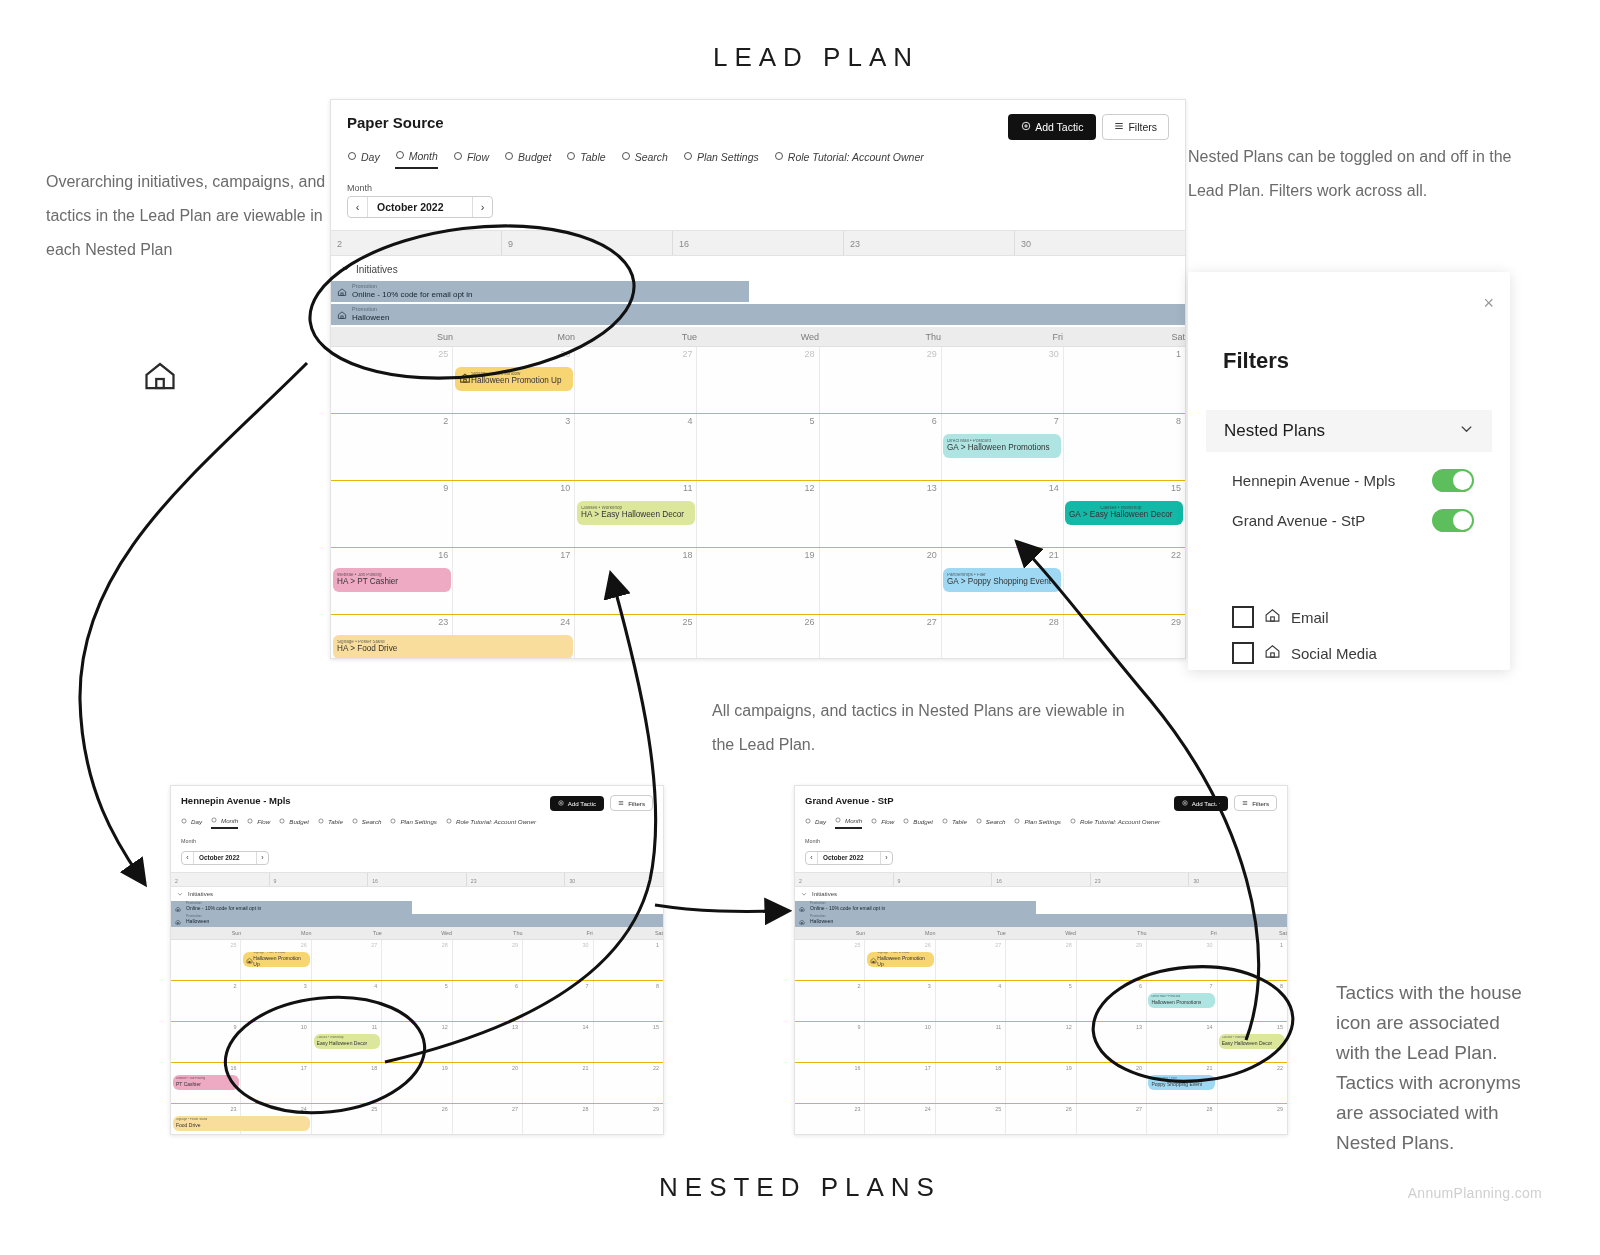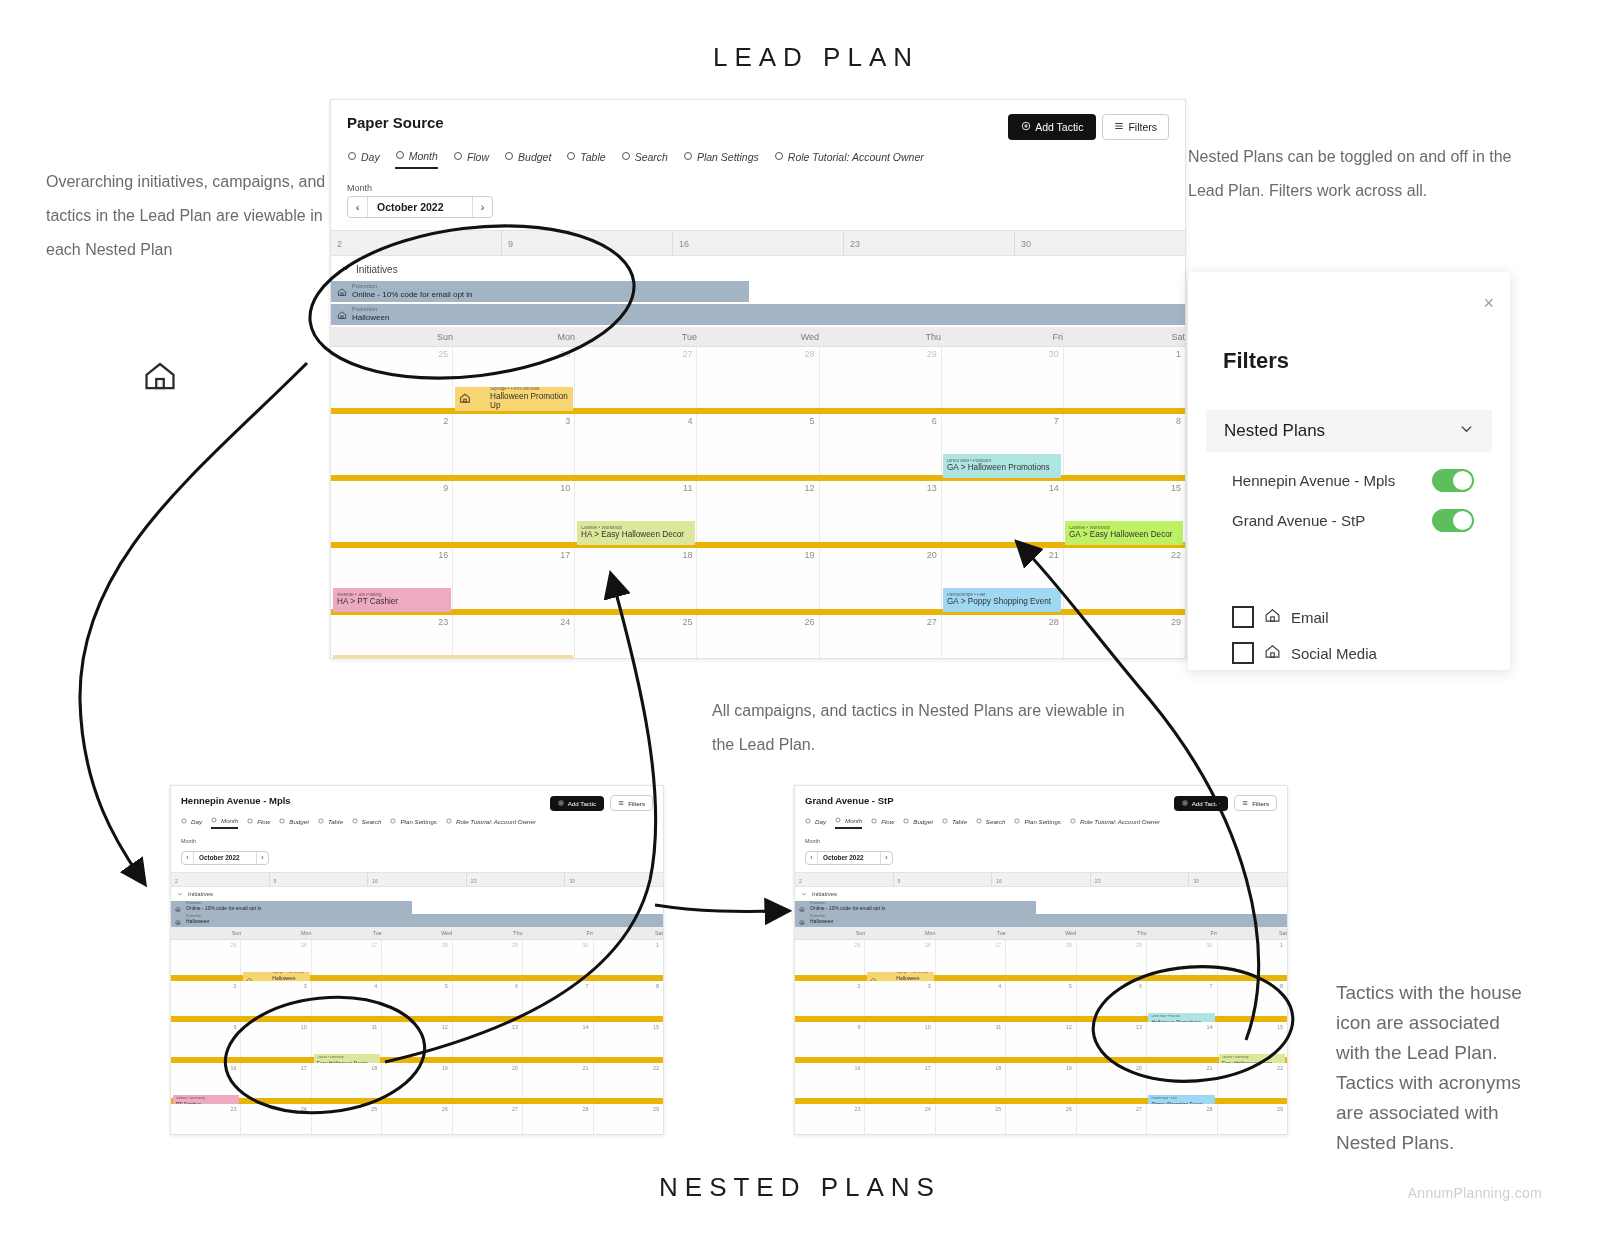--- a/index.html
+++ b/index.html
@@ -101,32 +101,31 @@
     display: flex; align-items: center; gap: 5px;
     color: #2d3b47; overflow: hidden;
   }
   .init-text .init-kicker { color: #5b6c7a; line-height: 1.05; }
   .init-text .init-name { color: #17242e; line-height: 1.15; }
 
   
   .dow-row { display: flex; background: #ececec; border-bottom: 1px solid #e0e0e0;}
   .dow-row .dow { flex: 1; text-align: right; color: #7b7b7b; }
   .cal-grid { }
-  .cal-week { display: flex; border-bottom: 6px solid #eab308; }
+  .cal-week { display: flex; border-bottom: 1px solid #eab308; }
   .cal-cell { flex: 1; border-left: 1px solid #eaeaea; position: relative; background:#fefefe; }
   .cal-cell:first-child { border-left: none; }
   .cal-cell.muted .daynum { color: #c3c3c3; }
   .daynum { position: absolute; right: 4px; top: 2px; color: #8f8f8f; }
 
   .tactic {
     position: absolute;
-    border-radius: 0;
-    display: flex; align-items: center; gap: 19px;
+    border-radius: 6px;
+    display: flex; align-items: center; gap: 0;
     overflow: hidden;
-    margin-top: 20px;
   }
   .tactic .t-text { overflow: hidden; }
   .t-kicker { line-height: 1.05; opacity: .72; }
   .t-name { line-height: 1.2; }
 
   
   #lead-plan-window .plan-header { padding: 14px 16px 0 16px; }
   #lead-plan-window .plan-name { font-size: 15px; }
   #lead-plan-window .btn-add-tactic { font-size: 10.5px; padding: 7px 13px; }
   #lead-plan-window .btn-filters { font-size: 10.5px; padding: 6px 11px; }
@@ -454,21 +453,21 @@
         </div>
         <div class="cal-cell">
           <div class="daynum">15</div>
         </div>
         <div class="tactic" style="background: rgb(221, 231, 155); left: calc(28.5714% + 2px); width: calc(14.2857% - 4px);">
           <div class="t-text">
             <div class="t-kicker">Classes • Workshop</div>
             <div class="t-name">HA &gt; Easy Halloween Decor</div>
           </div>
         </div>
-        <div class="tactic" style="background: #bef264; left: calc(85.7143% + 2px); width: calc(14.2857% - 4px);">
+        <div class="tactic" style="background: #14b8a6; left: calc(85.7143% + 2px); width: calc(14.2857% - 4px); text-align: center;">
           <div class="t-text">
             <div class="t-kicker">Classes • Workshop</div>
             <div class="t-name">GA &gt; Easy Halloween Decor</div>
           </div>
         </div>
       </div>
       <div class="cal-week" style="position: relative;">
         <div class="cal-cell">
           <div class="daynum">16</div>
         </div>

